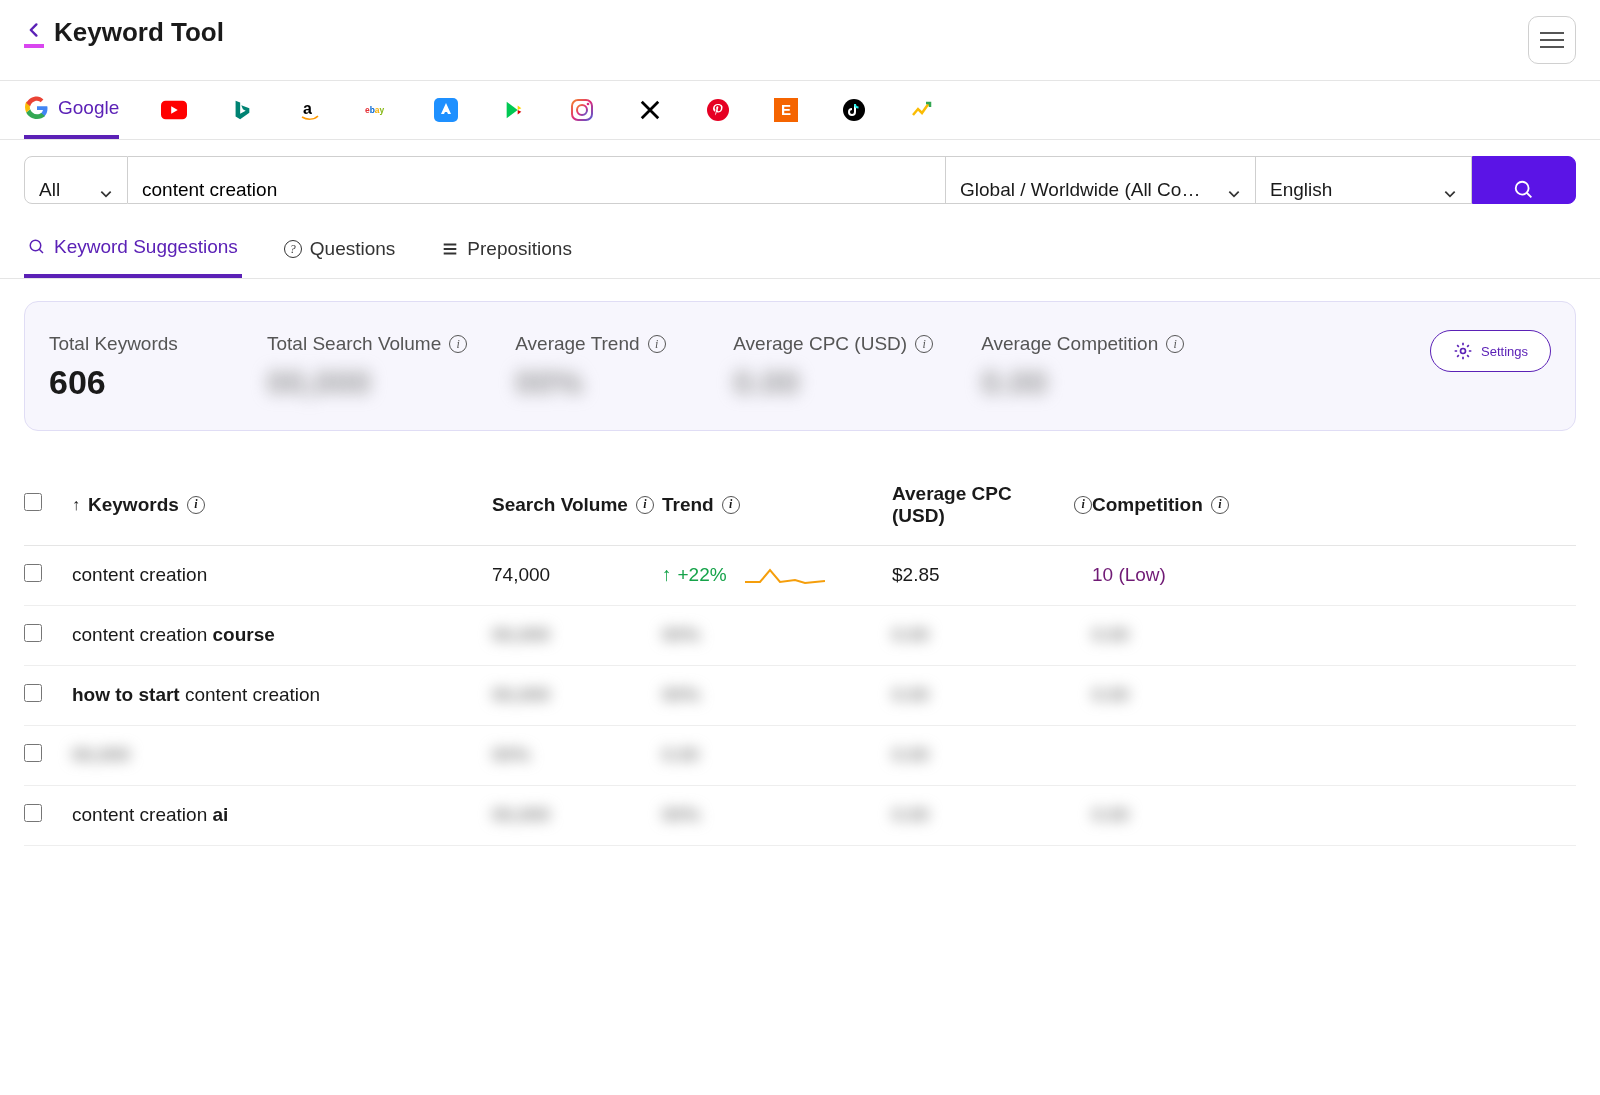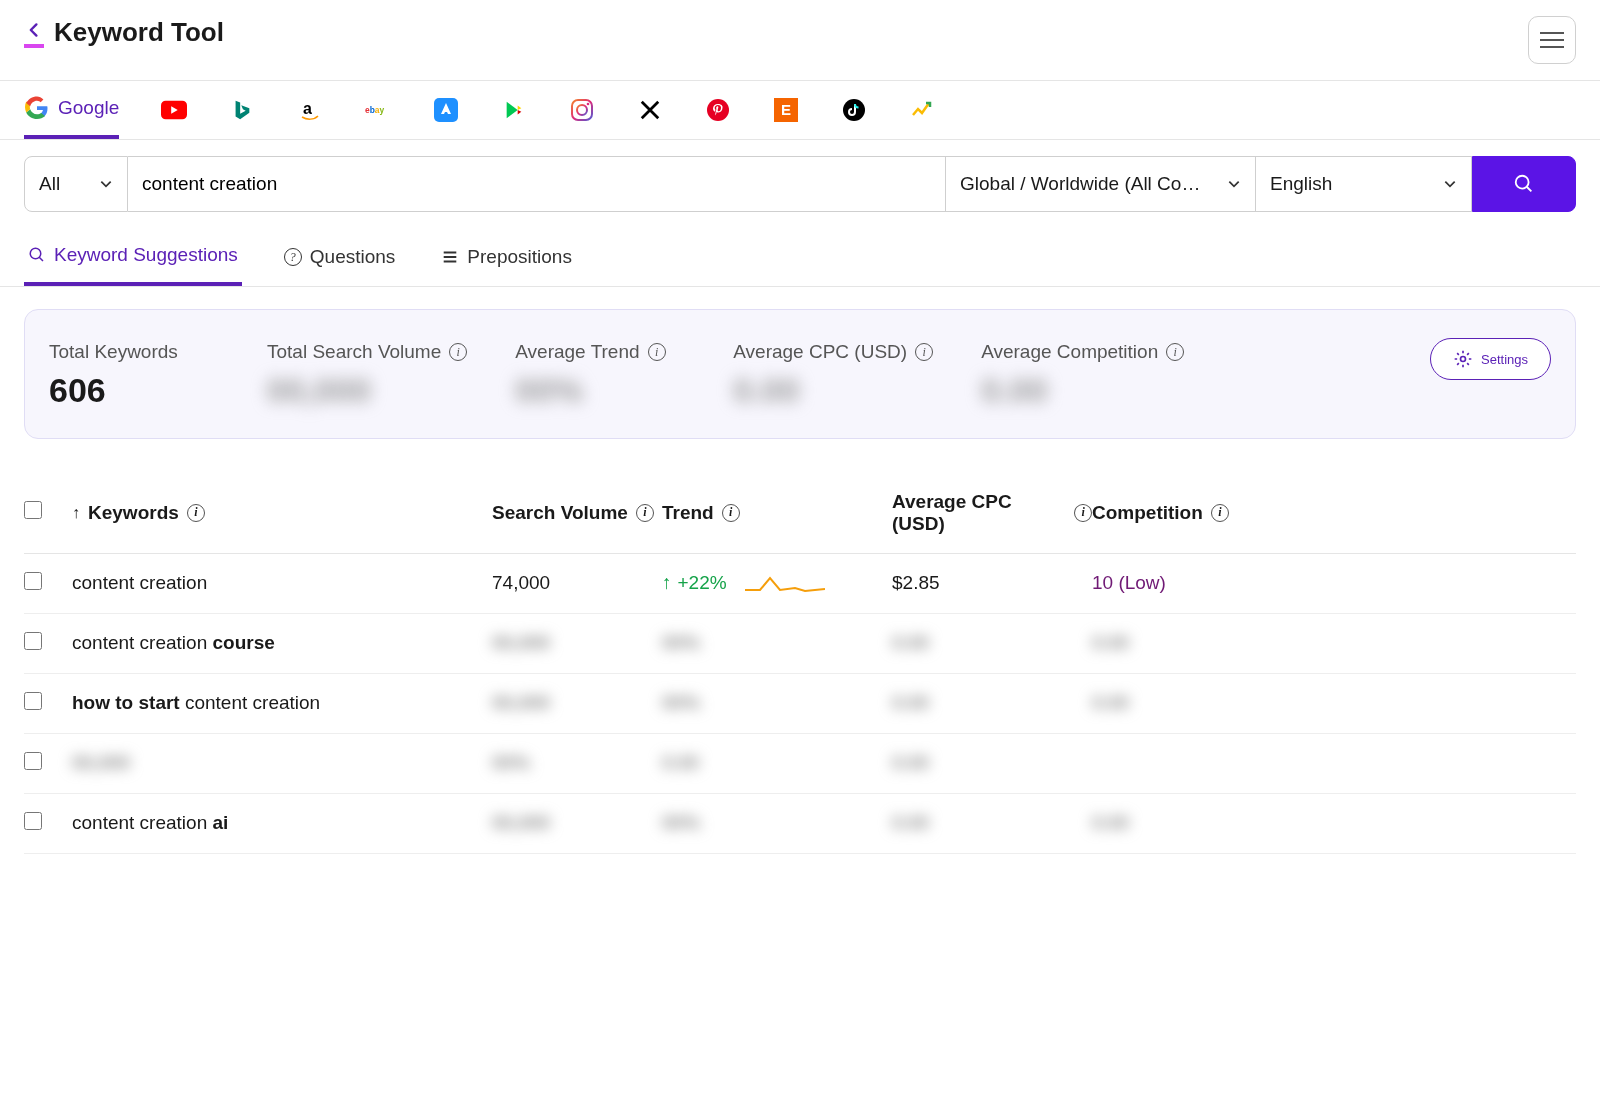--- a/index.html
+++ b/index.html
@@ -12,21 +12,21 @@
 .hamburger { width: 48px; height: 48px; border: 1px solid #d0d0d0; border-radius: 10px; background: #fff; display: flex; flex-direction: column; align-items: center; justify-content: center; gap: 5px; cursor: pointer; }
 .hamburger span { display: block; width: 24px; height: 2px; background: #555; }
 
 .platforms { display: flex; align-items: center; gap: 42px; padding: 14px 24px 0 24px; border-bottom: 1px solid #e5e5e5; }
 .platform { display: flex; align-items: center; gap: 8px; padding-bottom: 14px; cursor: pointer; }
 .platform.active { border-bottom: 4px solid #5b21b6; }
 .platform-label { font-size: 19px; color: #5b21b6; font-weight: 500; }
 .pf-icon { width: 26px; height: 26px; display: inline-flex; align-items: center; justify-content: center; }
 
 .searchbar { display: flex; padding: 16px 24px; gap: 0; }
-.seg { border: 1px solid #cfcfcf; background: #fff; display: flex; align-items: center; padding: 2px 14px; height: 56px; font-size: 19px; }
+.seg { border: 1px solid #cfcfcf; background: #fff; display: flex; align-items: flex-end; padding: 2px 14px; height: 48px; font-size: 19px; }
 .seg-all { border-radius: 8px 0 0 8px; width: 104px; justify-content: space-between; cursor: pointer; }
 .seg-input { flex: 1; border-left: none; }
 .seg-input input { border: none; outline: none; font-size: 19px; width: 100%; }
 .seg-region { border-left: none; width: 310px; justify-content: space-between; cursor: pointer; }
 .seg-lang { border-left: none; width: 216px; justify-content: space-between; cursor: pointer; }
 .seg-btn { border-radius: 0 8px 8px 0; background: #5b14e6; border-color: #5b14e6; width: 104px; justify-content: center; cursor: pointer; }
 .chev { width: 14px; height: 14px; }
 
 .tabs { display: flex; gap: 38px; padding: 0 24px; border-bottom: 1px solid #e5e5e5; }
 .tab { display: flex; align-items: center; gap: 8px; padding: 16px 4px; font-size: 19px; color: #333; cursor: pointer; }

